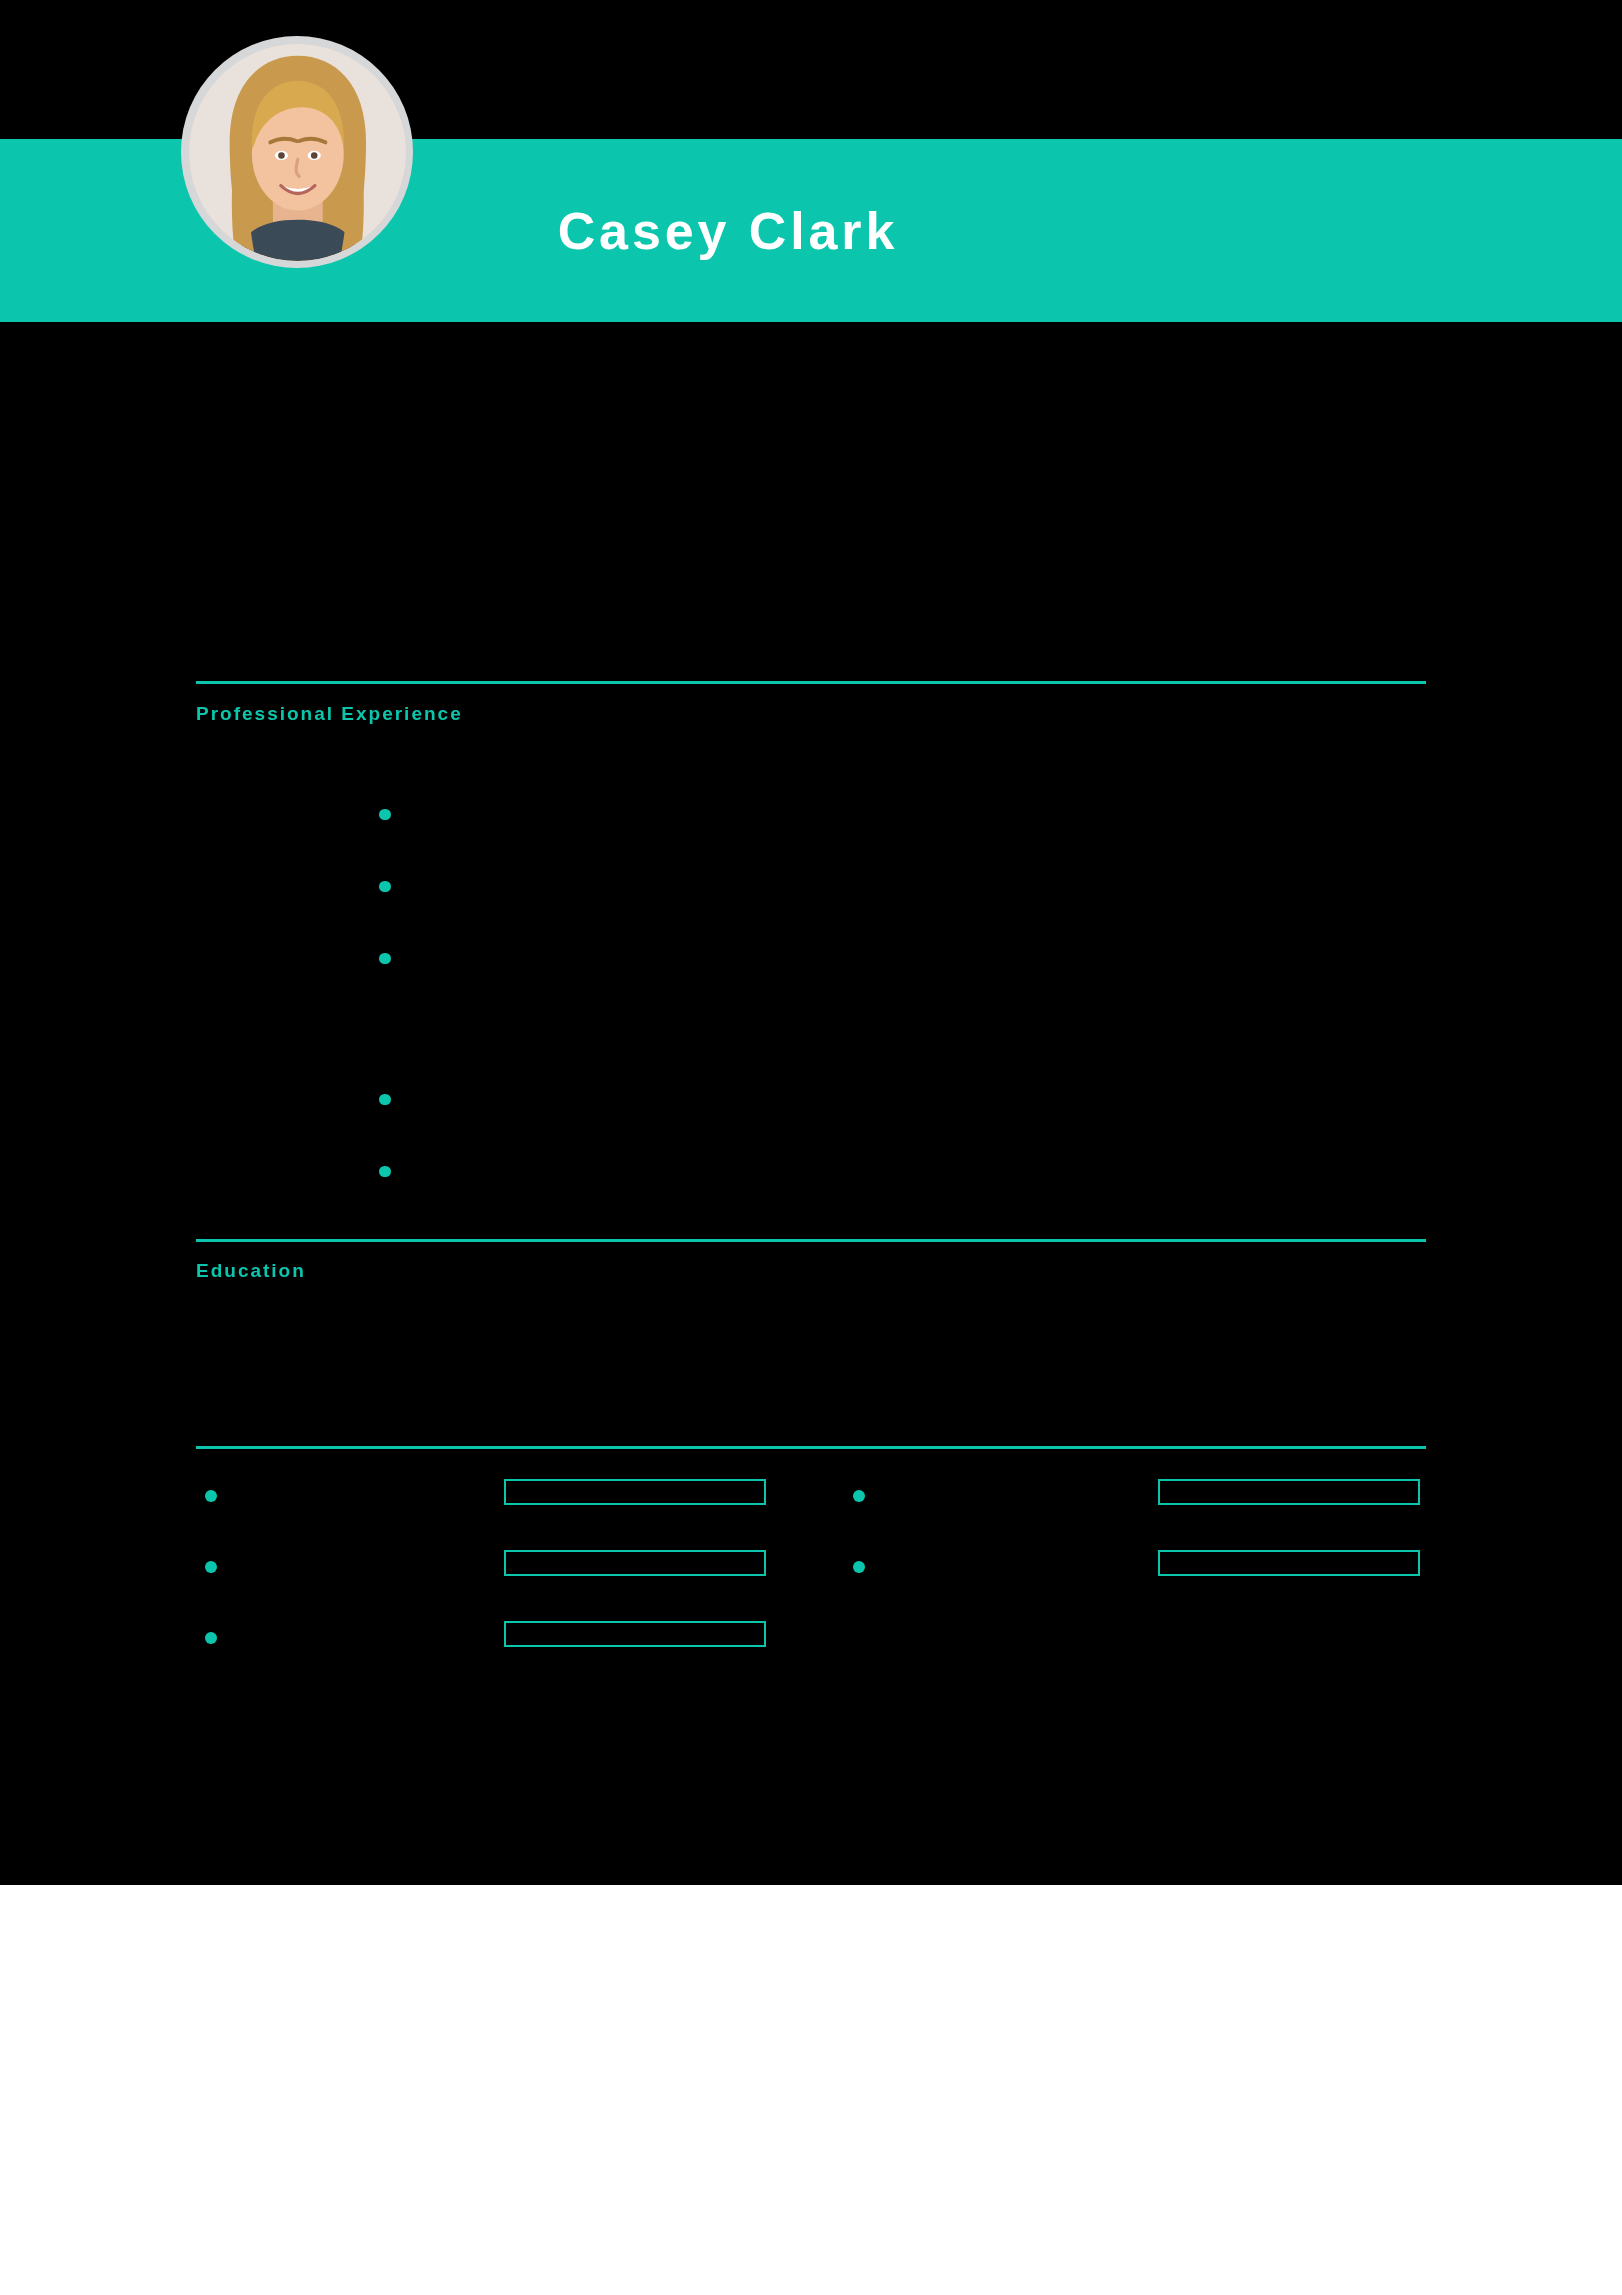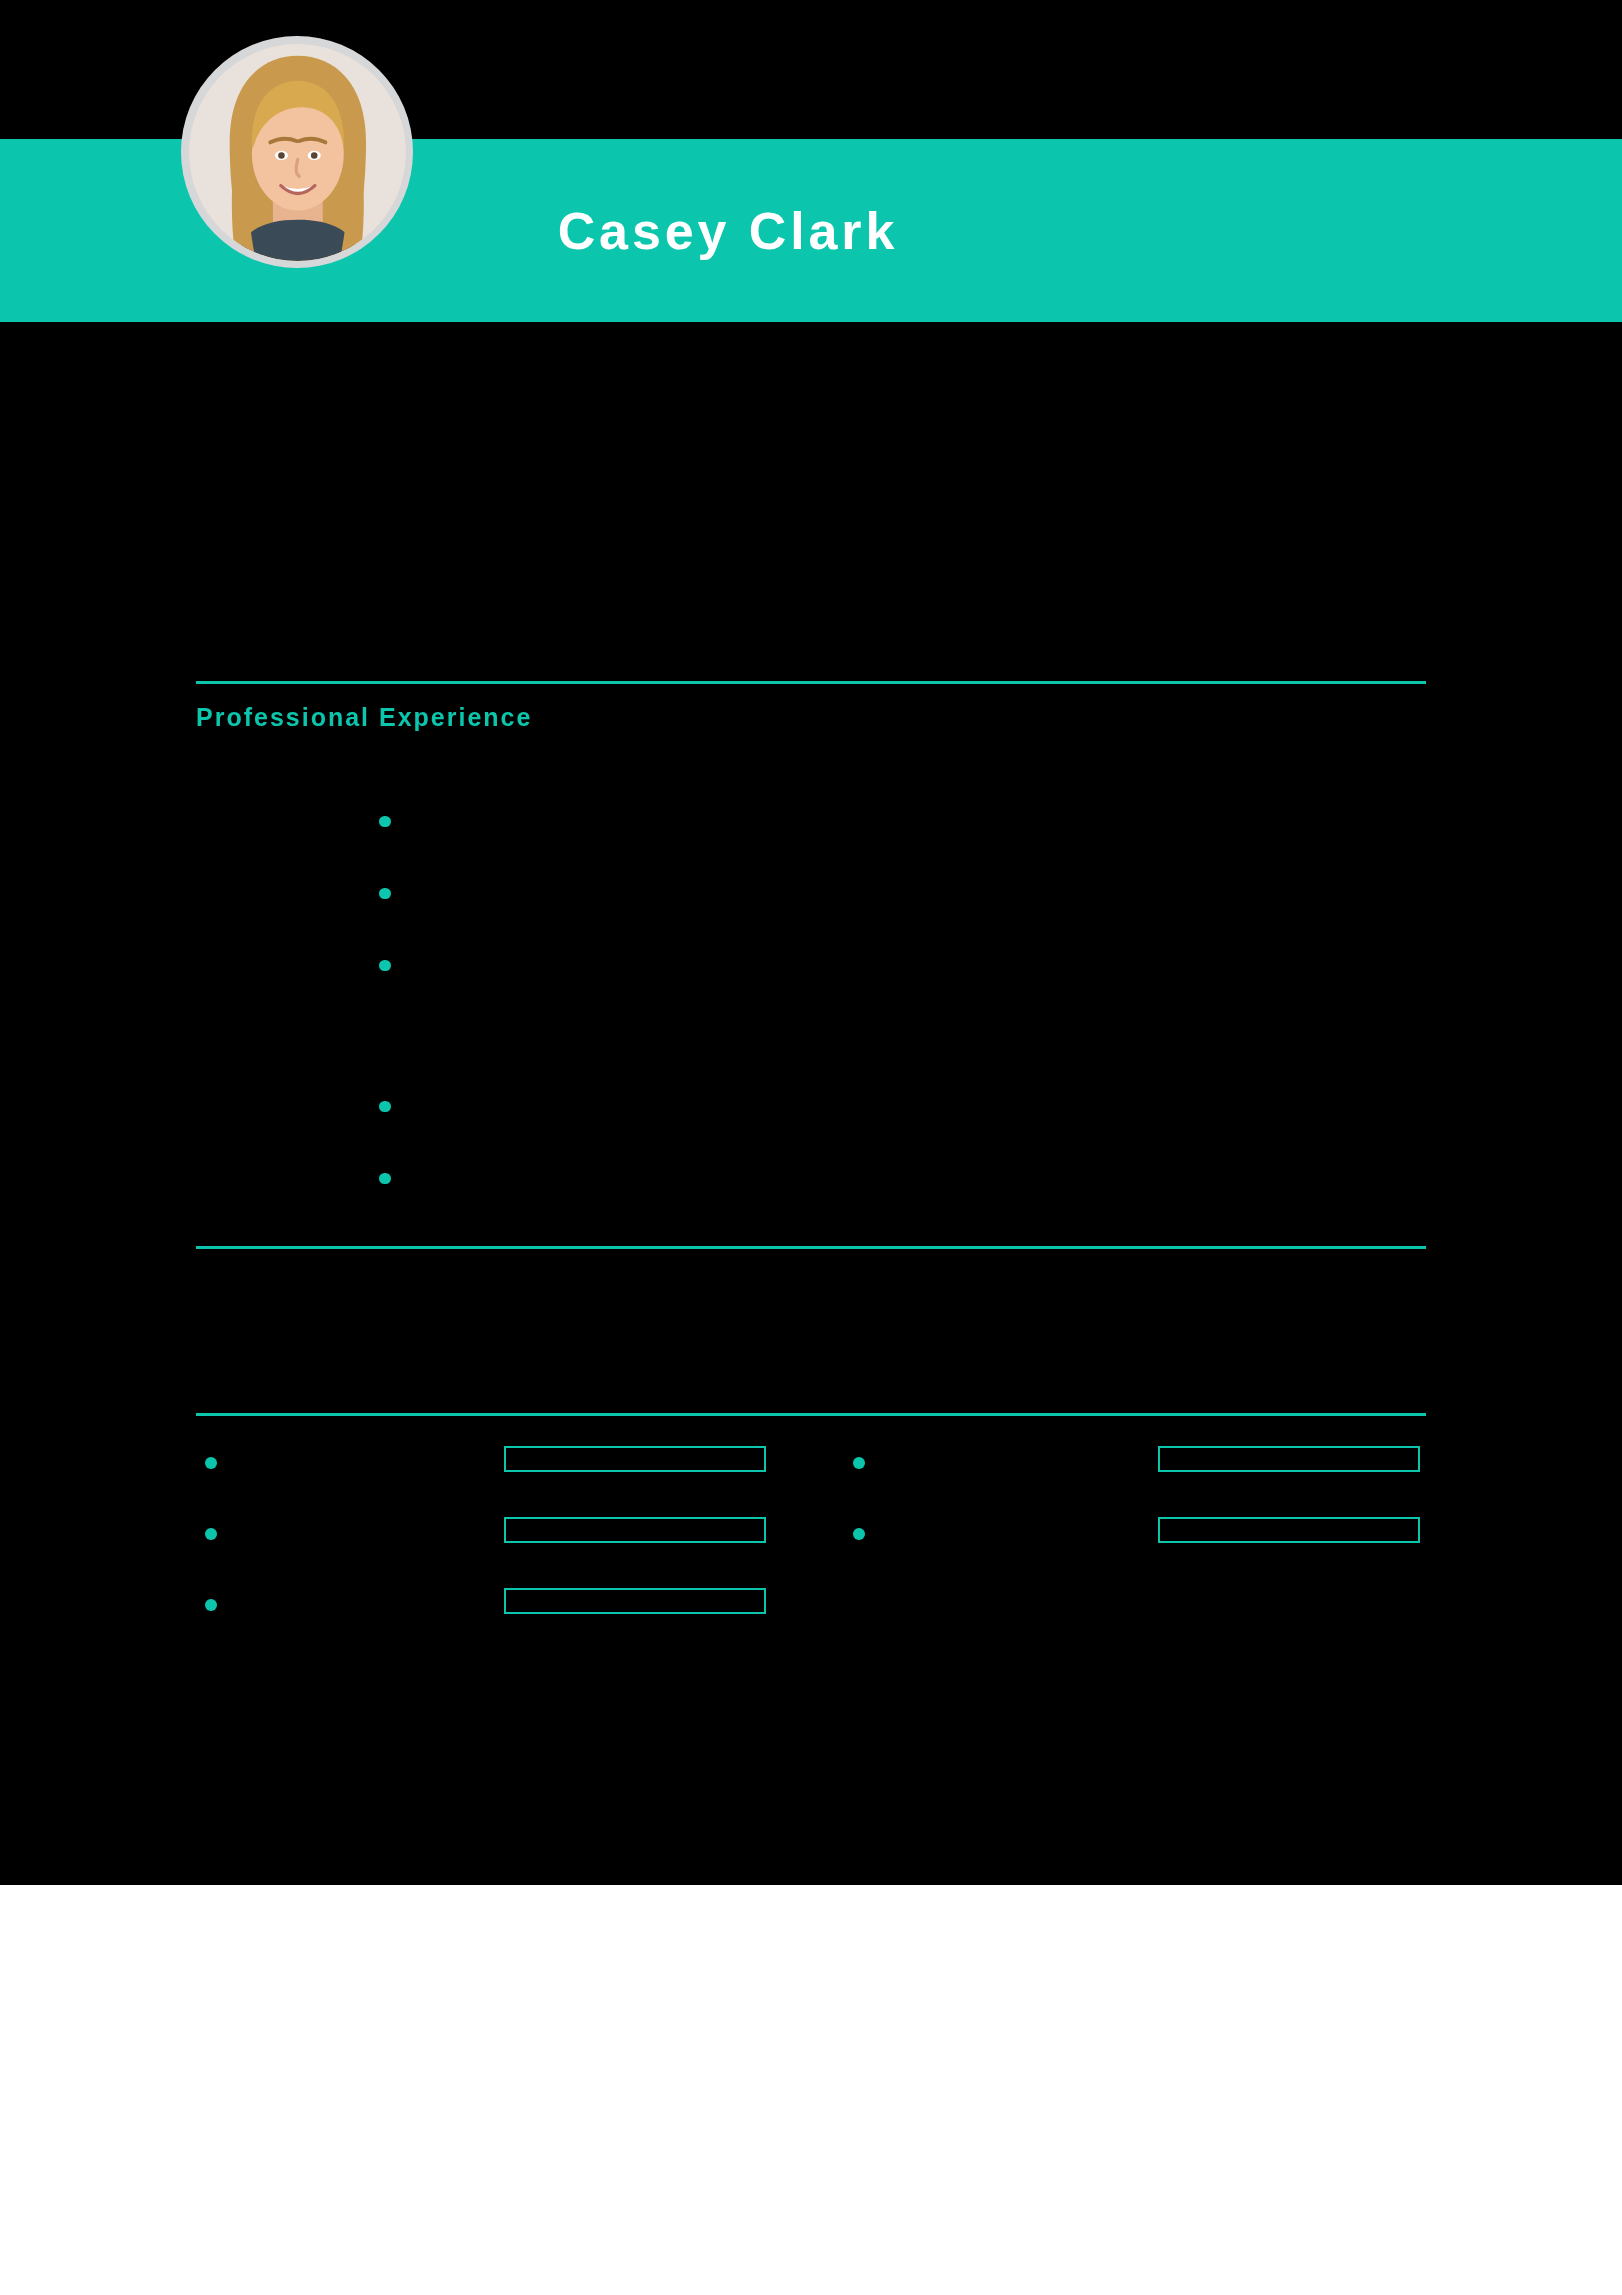--- a/index.html
+++ b/index.html
@@ -82,21 +82,21 @@
     width: 1230px;
   }
 
   .rule {
     width: 1230px;
     height: 3.3px;
     background: #0bc6ad;
   }
   .section-title {
     color: #0bc6ad;
-    font-size: 25px;
+    font-size: 19px;
     font-weight: bold;
     letter-spacing: 2px;
     margin: 18.3px 0 0 0;
   }
 
   
   .exp-list {
     list-style: none;
     margin: 0;
     padding: 0;
@@ -267,20 +267,21 @@
       </li>
       <li class="exp-item">
         <span class="exp-bullet"></span>
         <span class="exp-text"></span>
       </li>
     </ul>
 
     <div class="gap-sm"></div>
 
     <div class="rule"></div>
+    <div class="section-title">Education</div>
     <div class="edu-block"></div>
 
     <div class="rule"></div>
 
     <div class="skills-grid">
 
       <div class="col-left">
         <div class="skill-row">
           <span class="skill-dot"></span>
           <span class="skill-label"></span>

